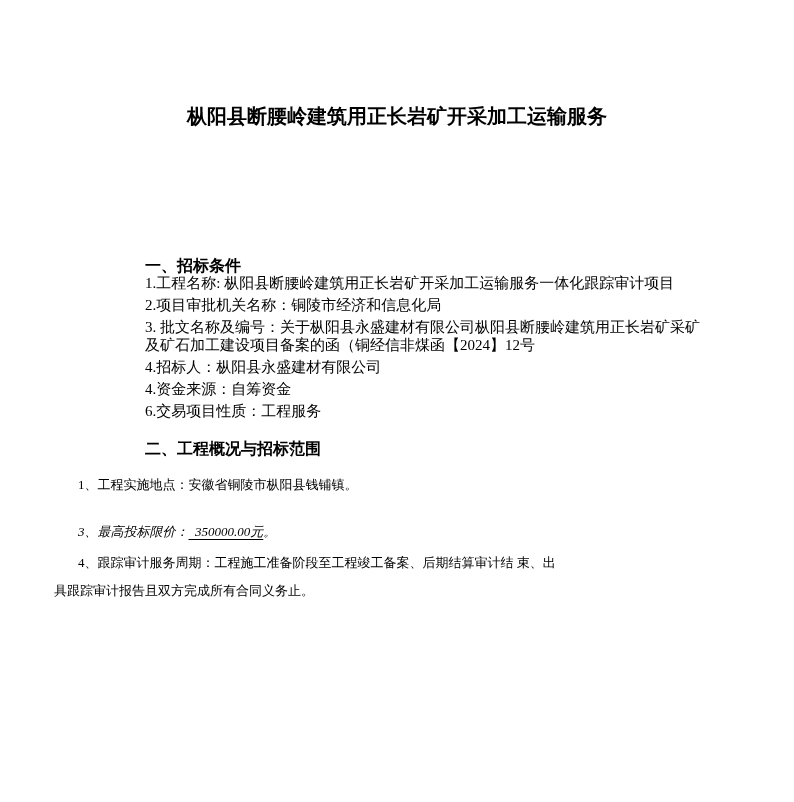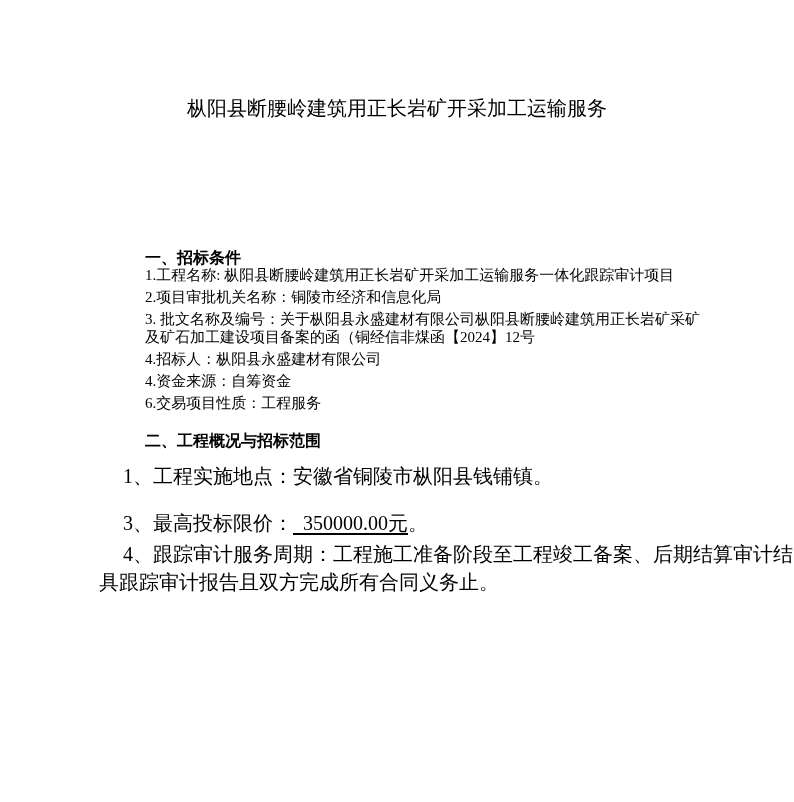--- a/index.html
+++ b/index.html
@@ -4,23 +4,23 @@
 <style>
   html, body { margin: 0; padding: 0; }
   body {
     width: 794px; height: 802px;
     background: #ffffff; color: #000000;
     overflow: hidden;
     font-family: "Liberation Serif", "DejaVu Serif", serif;
   }
   .page { position: relative; width: 794px; height: 802px; }
   .title {
-    padding-top: 8px;
+    padding-top: 16px;
     text-align: center;
-    font-weight: 400;
+    font-weight: 700;
     font-size: 20px;
     line-height: 40px;
     white-space: pre;
   }
   .sec1 {
     margin: 41px 12px 0 145px;
     font-size: 15px;
   }
   .sec-heading {
     font-size: 16px;
@@ -31,32 +31,32 @@
   }
   .s1-item {
     line-height: 17.5px;
     margin-bottom: 4.5px;
     white-space: pre;
   }
   .sec2-heading {
     margin: 20px 0 0 145px;
   }
   .sec2-body {
-    margin-left: 99px;
+    margin-left: 54px;
     width: 680px;
-    font-size: 20px;
+    font-size: 13px;
   }
   .para {
     line-height: 27.5px;
     white-space: pre;
     text-indent: 24px;
   }
   .para.p1 { margin-top: 13px; }
   .para.p2 { margin-top: 7px; }
-  .para.p3 { margin-top: 19px; }
+  .para.p3 { margin-top: 19px; font-style: italic; }
   .para.p4 { margin-top: 4px; }
   .u {
     text-decoration: underline;
     text-underline-offset: 3px;
   }
 </style>
 </head>
 <body>
 
 <div class="page">

